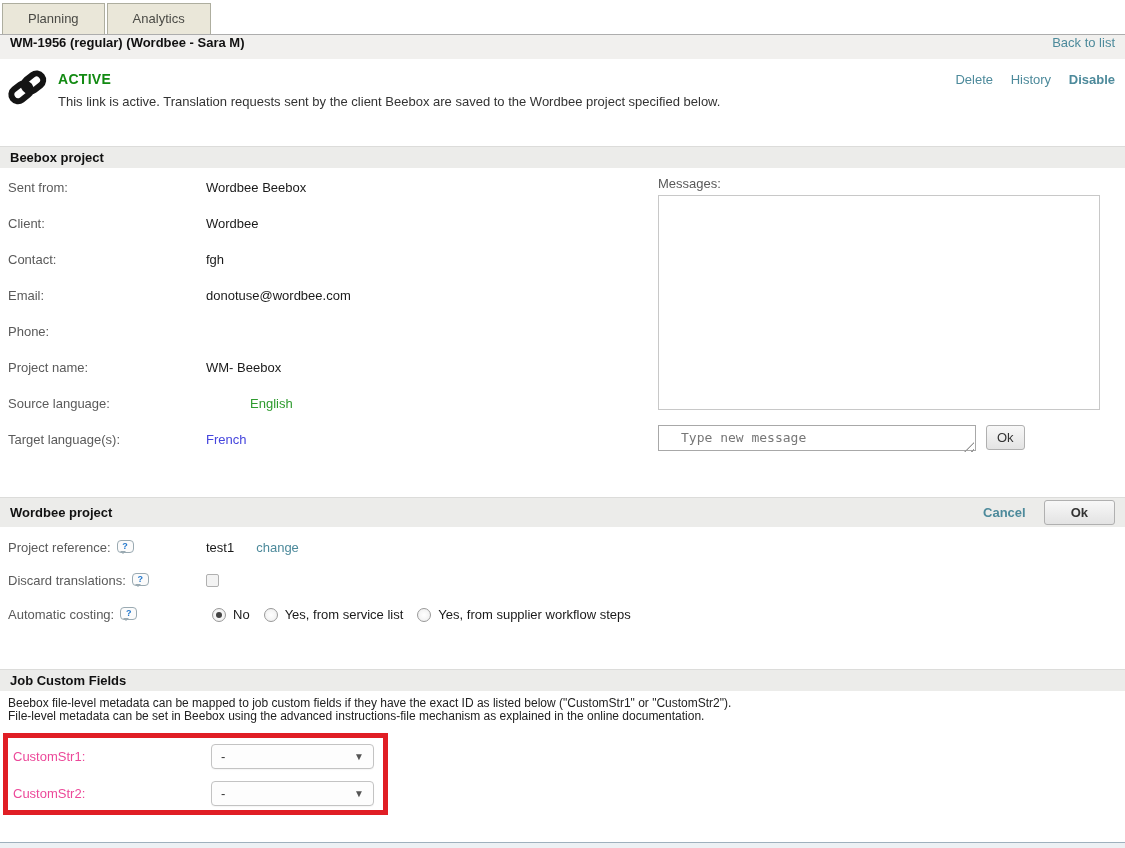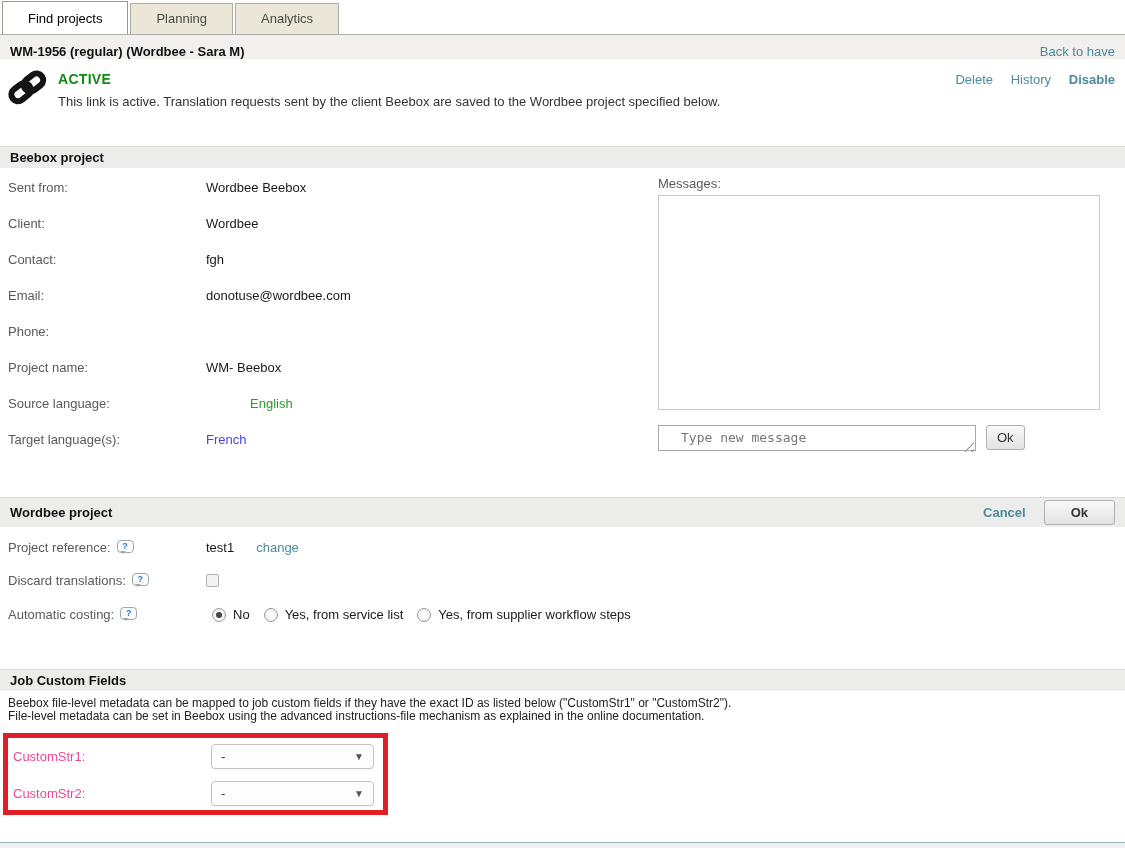--- a/index.html
+++ b/index.html
@@ -17,21 +17,21 @@
   .tab {
     height:31px; padding:7px 25px 6px 25px; margin-right:2px;
     background:#eae7d9; border:1px solid #aeae9f; border-bottom:none;
     color:#4a4a45; font-size:13px; cursor:pointer;
   }
   .tab.active { background:#fff; color:#000; border-color:#9a9a8e; height:33px; padding-top:9px; }
 
   
   .titlebar {
     height:25px; background:#f1f0ee; border-top:1px solid #adadad;
-    display:flex; justify-content:space-between; align-items:flex-end; padding:0 10px;
+    display:flex; justify-content:space-between; align-items:flex-start; padding:0 10px;
   }
   .titlebar .title { font-weight:bold; color:#111; }
 
   
   .status { position:relative; height:87px; }
   .chain { position:absolute; left:6px; top:10px; width:42px; height:36px; }
   .status-text { position:absolute; left:58px; top:12px; }
   .active-label { color:#128a12; font-weight:bold; font-size:14px; letter-spacing:0.3px; }
   .active-desc { margin-top:7px; color:#333; }
   .status-actions { position:absolute; right:10px; top:13px; }
@@ -134,28 +134,27 @@
   
   .bottom-divider {
     position:absolute; left:0; top:842px; width:1125px; height:6px;
     border-top:1px solid #9fb0bd; background:#edf1f4;
   }
 </style>
 </head>
 <body>
 
 <div class="tabbar">
-  <div class="tab active">Find projects</div>
   <div class="tab">Planning</div>
   <div class="tab">Analytics</div>
 </div>
 
 <div class="titlebar">
   <span class="title">WM-1956 (regular) (Wordbee - Sara M)</span>
-  <a class="teal">Back to have</a>
+  <a class="teal">Back to list</a>
 </div>
 
 <div class="status">
   <span class="chain">
     <svg width="42" height="36" viewBox="0 0 48 40">
       <g fill="none" stroke="#141414" stroke-width="7" stroke-linejoin="round" transform="rotate(-38 24 20)">
         <rect x="3" y="13" width="24" height="15" rx="7.5"></rect>
         <rect x="21" y="13" width="24" height="15" rx="7.5"></rect>
       </g>
     </svg>

